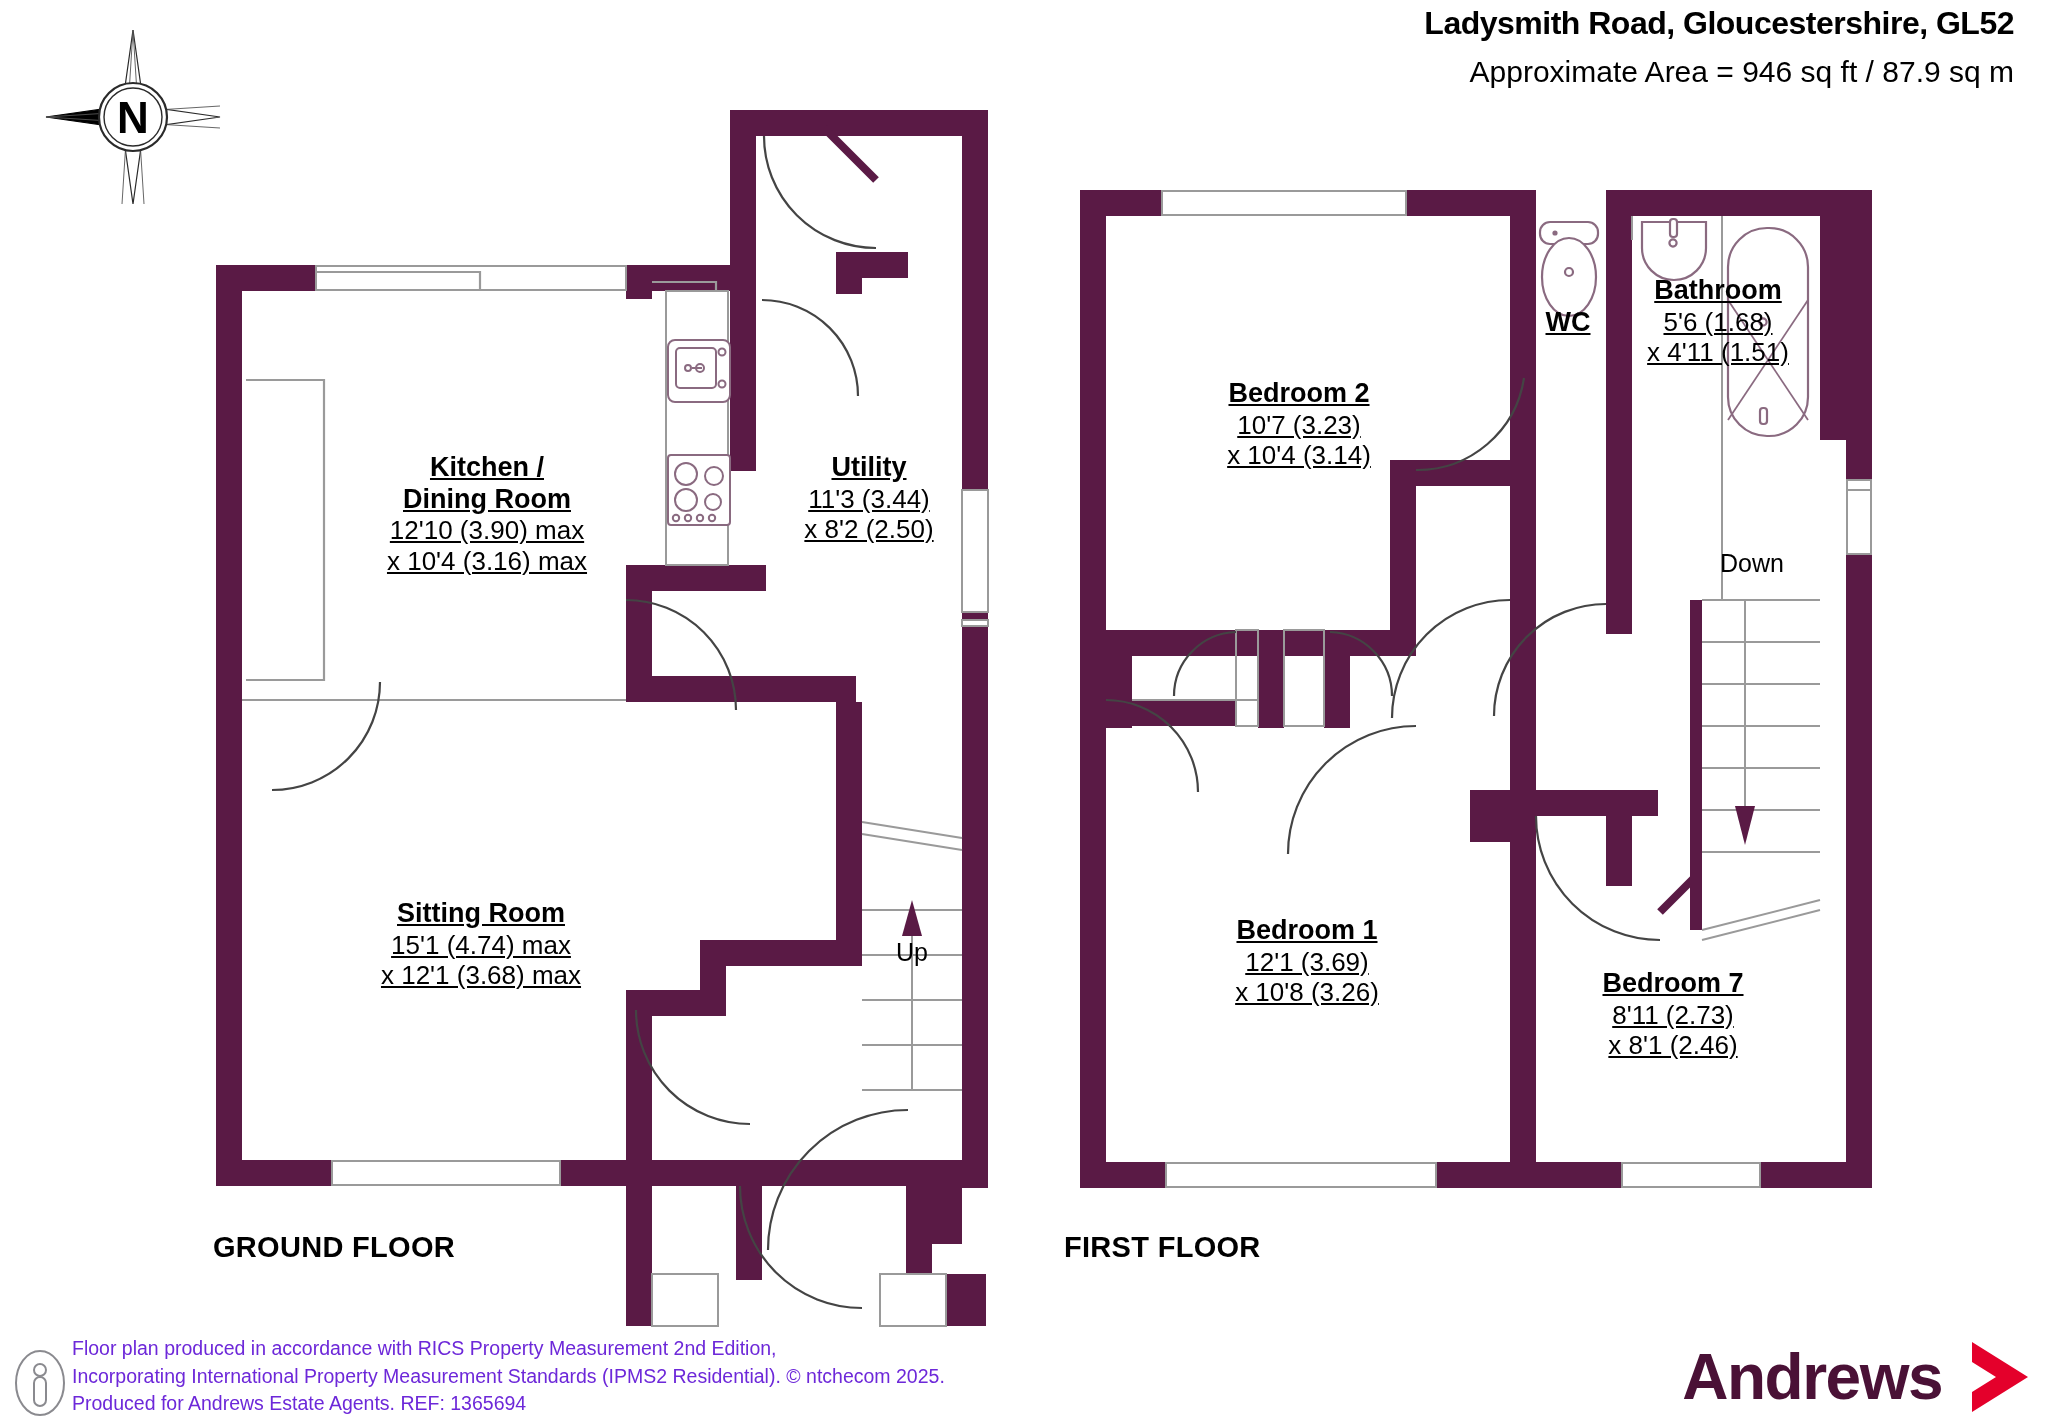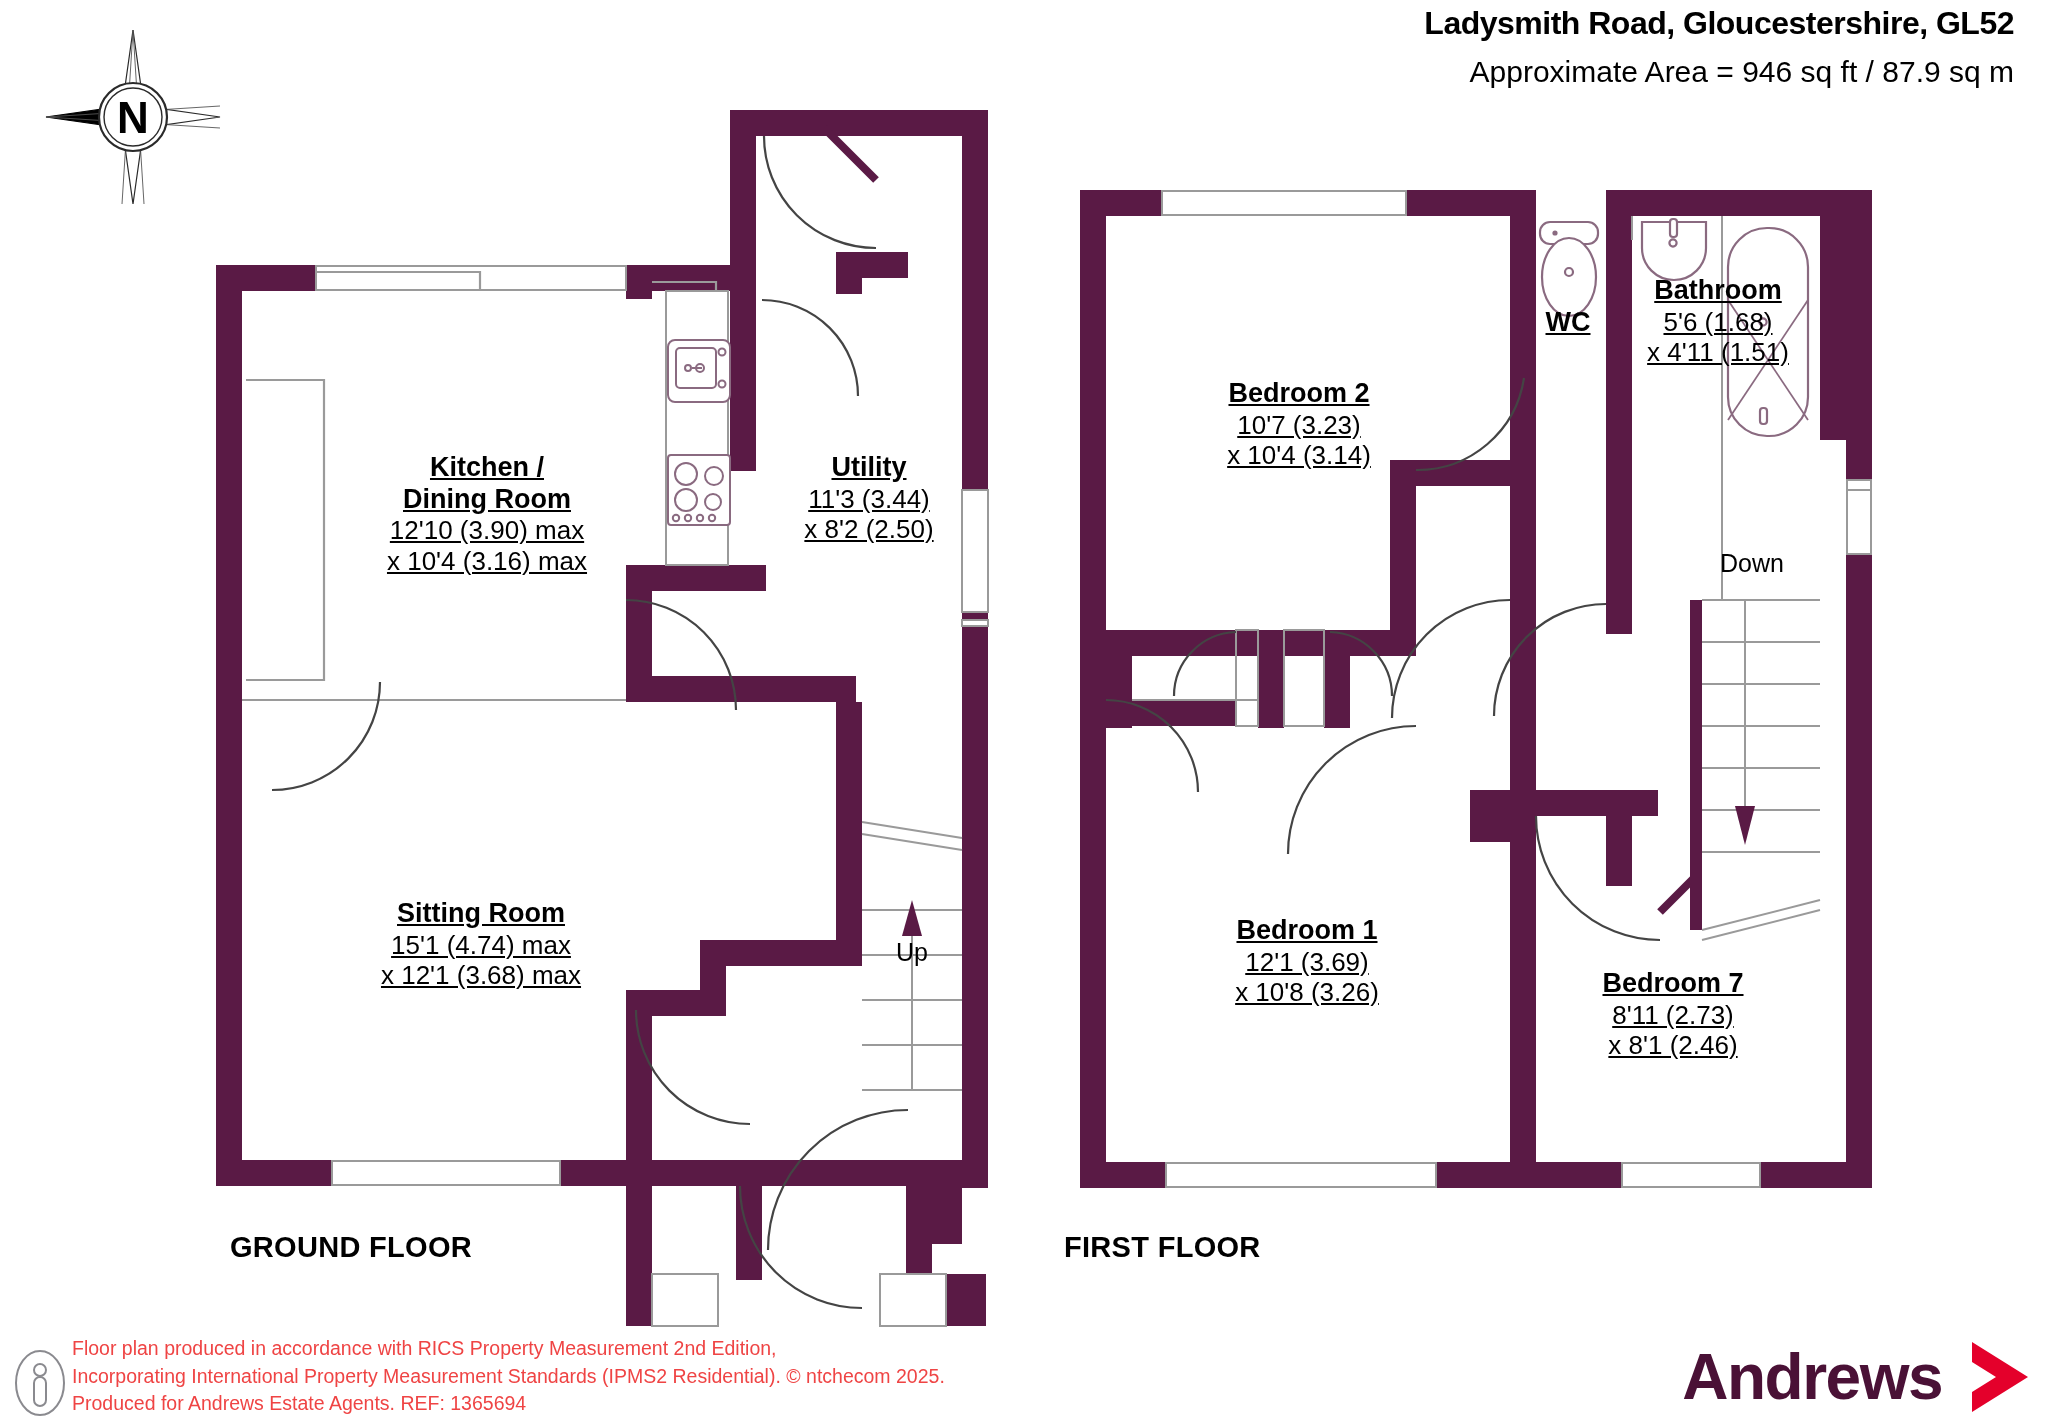--- a/index.html
+++ b/index.html
@@ -63,21 +63,21 @@
     height: 1426px;
   }
 
   
   #footer-note {
     position: absolute;
     left: 72px;
     bottom: 8px;
     font-size: 19.5px;
     line-height: 1.42;
-    color: #ef4444;
+    color: #6d28d9;
     font-family: "Liberation Sans", sans-serif;
   }
   #footer-note div { white-space: nowrap; }
   #info-icon {
     position: absolute;
     left: 14px;
     bottom: 10px;
     width: 52px;
     height: 66px;
   }
@@ -101,21 +101,21 @@
   #logo-chevron { display: block; }
 
   
   .floor-caption {
     position: absolute;
     font-size: 29px;
     font-weight: bold;
     letter-spacing: 0.3px;
     white-space: nowrap;
   }
-  #ground-floor-caption { left: 230px; top: 1231px; }
+  #ground-floor-caption { left: 213px; top: 1231px; }
   #first-floor-caption  { left: 1064px; top: 1231px; }
 
   
   .room-label {
     position: absolute;
     text-align: center;
     white-space: nowrap;
     transform: translateX(-50%);
     line-height: 1.17;
     text-decoration: underline;

